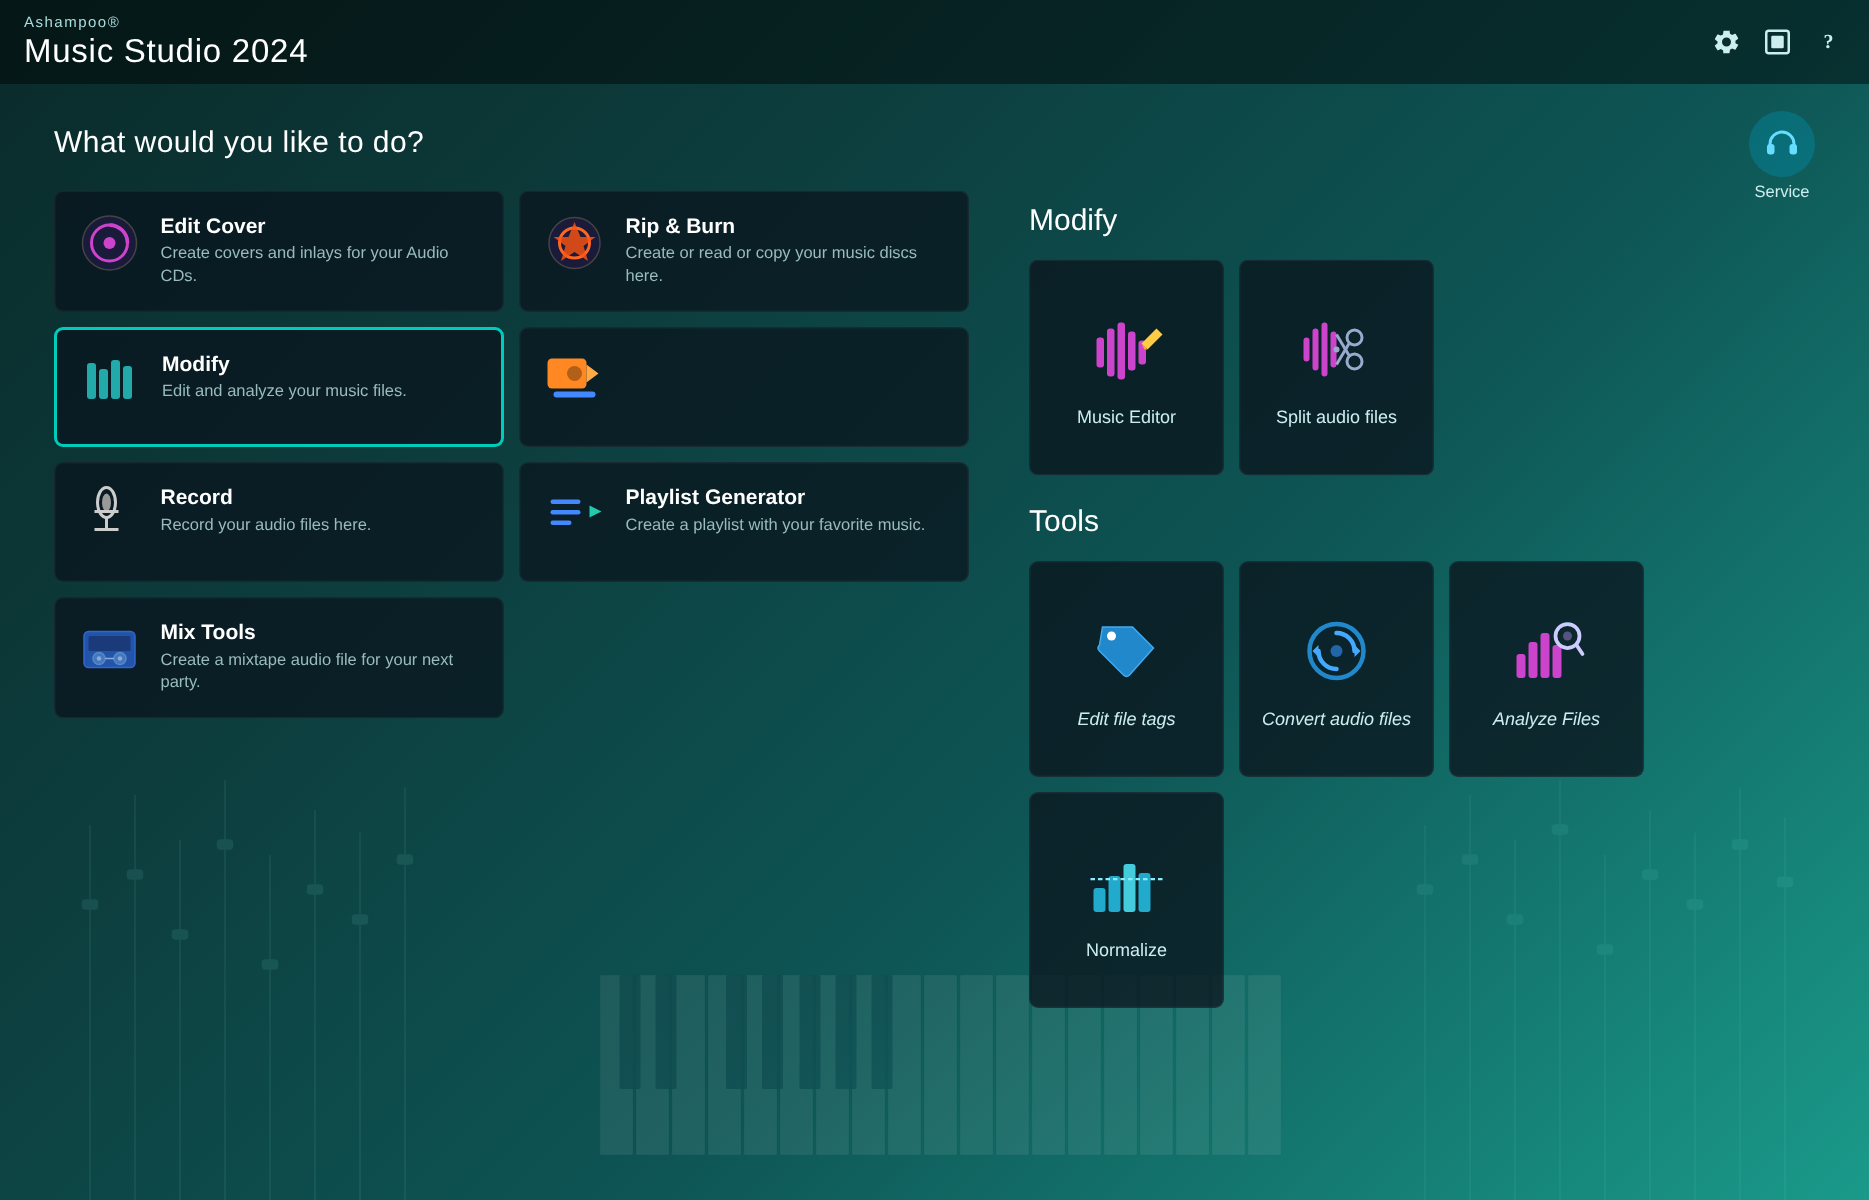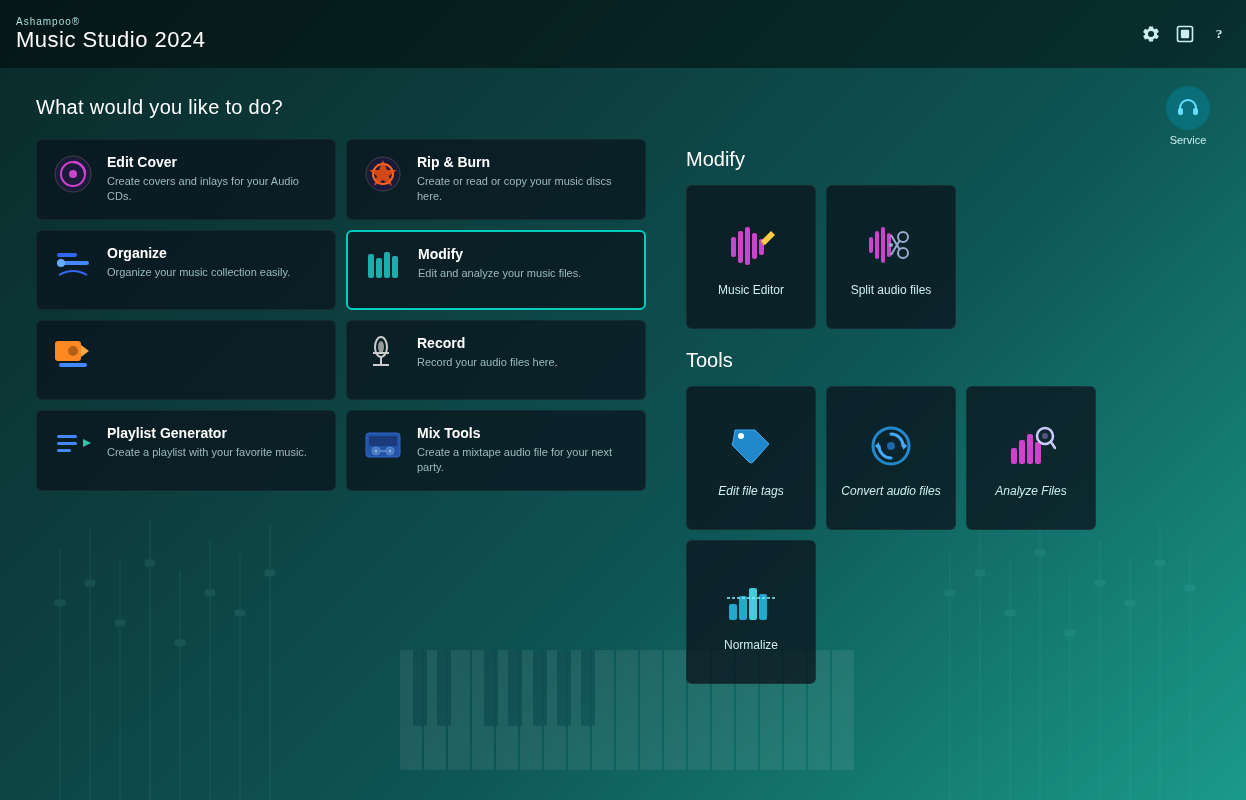--- a/index.html
+++ b/index.html
@@ -12,21 +12,21 @@
       position: relative;
     }
 
     
     .titlebar {
       display: flex;
       align-items: center;
       justify-content: space-between;
       padding: 6px 16px;
       background: rgba(0,0,0,0.45);
-      height: 68px;
+      height: 56px;
     }
     .titlebar-left {
       display: flex;
       flex-direction: column;
     }
     .app-brand {
       font-size: 10px;
       color: #aadddd;
       letter-spacing: 1px;
     }
@@ -346,35 +346,20 @@
             <circle cx="20" cy="20" r="10" fill="none" stroke="#ff6622" stroke-width="2"></circle>
             <path d="M20 6 L24 16 L34 16 L26 22 L29 32 L20 26 L11 32 L14 22 L6 16 L16 16 Z" fill="#ff5511" opacity="0.8"></path>
           </svg>
         </div>
         <div class="card-text">
           <span class="card-name">Rip &amp; Burn</span>
           <span class="card-desc">Create or read or copy your music discs here.</span>
         </div>
       </div>
 
-      <div class="card">
-        <div class="card-icon">
-          <svg width="40" height="40" viewBox="0 0 40 40">
-            <rect width="40" height="40" fill="transparent"></rect>
-            <rect x="4" y="16" width="32" height="4" rx="2" fill="#4488ff"></rect>
-            <rect x="4" y="8" width="20" height="4" rx="2" fill="#3366ee"></rect>
-            <circle cx="8" cy="18" r="4" fill="#66aaff"></circle>
-            <path d="M6 30 Q20 22 34 30" stroke="#3366ee" stroke-width="2" fill="none"></path>
-          </svg>
-        </div>
-        <div class="card-text">
-          <span class="card-name">Organize</span>
-          <span class="card-desc">Organize your music collection easily.</span>
-        </div>
-      </div>
 
       <div class="card active">
         <div class="card-icon">
           <svg width="40" height="40" viewBox="0 0 40 40">
             <rect x="4" y="8" width="6" height="24" rx="2" fill="#22aaaa"></rect>
             <rect x="12" y="12" width="6" height="20" rx="2" fill="#22aaaa"></rect>
             <rect x="20" y="6" width="6" height="26" rx="2" fill="#22aaaa"></rect>
             <rect x="28" y="10" width="6" height="22" rx="2" fill="#22aaaa"></rect>
           </svg>
         </div>

